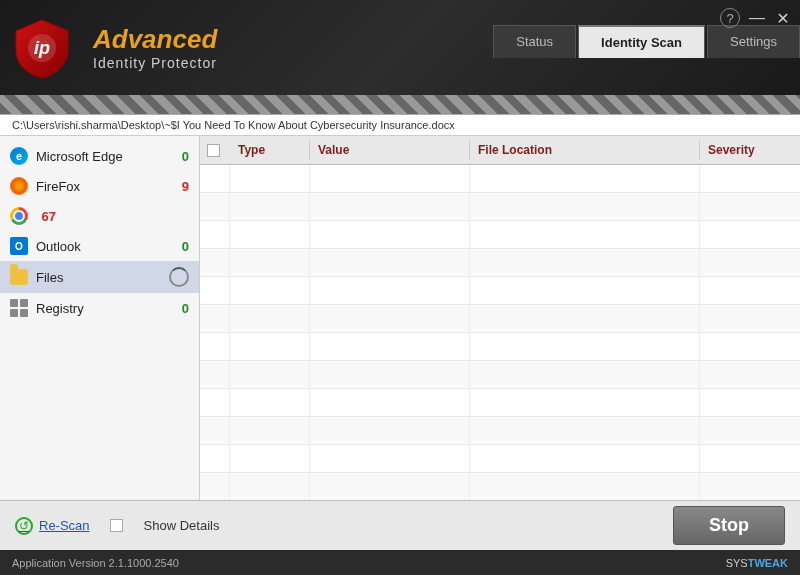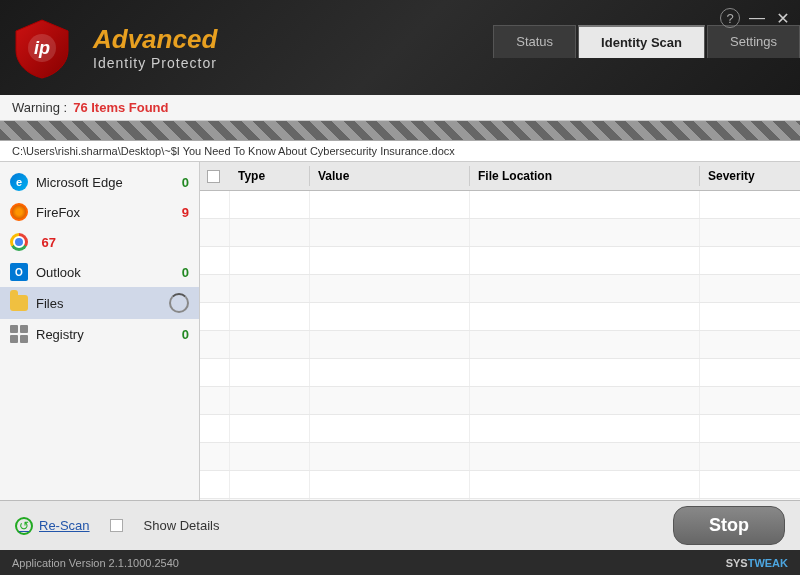--- a/index.html
+++ b/index.html
@@ -290,21 +290,21 @@
     .table-header {
       display: grid;
       grid-template-columns: 30px 80px 160px 1fr 100px;
       background: #e8e8e8;
       border-bottom: 1px solid #bbb;
       padding: 4px 0;
     }
     .table-header-cell {
       padding: 3px 8px;
       font-size: 12px;
-      color: #000000;
+      color: #7f1d1d;
       font-weight: 600;
       border-right: 1px solid #ccc;
     }
     .table-header-cell:last-child { border-right: none; }
     .table-header-check {
       padding: 3px 6px;
       display: flex;
       align-items: center;
       justify-content: center;
     }
@@ -365,42 +365,42 @@
       color: #333;
     }
     .stop-btn {
       margin-left: auto;
       background: linear-gradient(to bottom, #888 0%, #666 100%);
       color: white;
       font-size: 18px;
       font-weight: bold;
       padding: 8px 35px;
       border: 1px solid #555;
-      border-radius: 14px;
+      border-radius: 3px;
       cursor: pointer;
     }
 
     
     .status-bar {
       background: #2b2b2b;
       height: 25px;
       display: flex;
       align-items: center;
       justify-content: space-between;
       padding: 0 12px;
     }
     .status-version {
       color: #aaa;
       font-size: 11px;
     }
     .systweak-logo {
       color: #aaa;
       font-size: 11px;
     }
-    .systweak-sys { color: #cccccc; font-weight: bold; }
+    .systweak-sys { color: #cccccc; font-weight: normal; }
     .systweak-tweak { color: #4da6e0; font-weight: bold; }
 
     
     .checkbox-custom {
       width: 13px;
       height: 13px;
       border: 1px solid #aaa;
       background: white;
       display: inline-block;
       vertical-align: middle;
@@ -438,24 +438,20 @@
 
   <div class="window-controls">
     <div class="win-btn win-btn-help">?</div>
     <div class="win-btn">—</div>
     <div class="win-btn">✕</div>
   </div>
 </div>
 
 <div class="main-content">
 
-  <div class="warning-bar">
-    <span class="warning-label">Warning :</span>
-    <span class="warning-count">76 Items Found</span>
-  </div>
 
   <div class="scan-progress-bar"></div>
 
   <div class="file-path-bar">C:\Users\rishi.sharma\Desktop\~$I You Need To Know About Cybersecurity Insurance.docx</div>
 
   <div class="content-split">
 
     <div class="left-panel">
 
       <div class="left-item">

